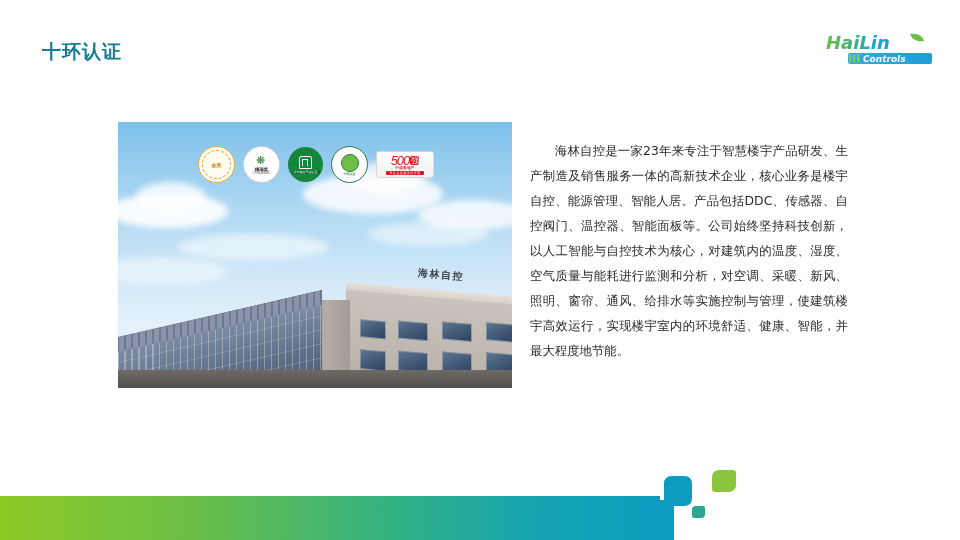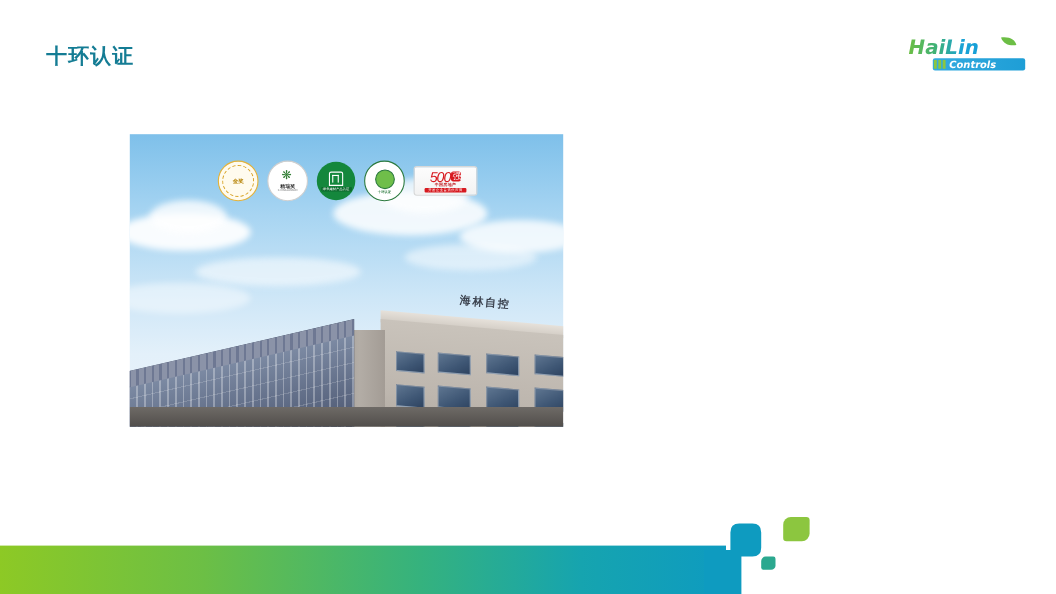--- a/index.html
+++ b/index.html
@@ -249,20 +249,21 @@
     </div>
     <div class="bld-mid"></div>
     <div class="bld-left">
       <div class="glass"></div>
       <div class="fins"></div>
     </div>
     <div class="bld-sign">海林自控</div>
     <div class="ground"></div>
   </div>
 
+  <div class="body-text">海林自控是一家23年来专注于智慧楼宇产品研发、生产制造及销售服务一体的高新技术企业，核心业务是楼宇自控、能源管理、智能人居。产品包括DDC、传感器、自控阀门、温控器、智能面板等。公司始终坚持科技创新，以人工智能与自控技术为核心，对建筑内的温度、湿度、空气质量与能耗进行监测和分析，对空调、采暖、新风、照明、窗帘、通风、给排水等实施控制与管理，使建筑楼宇高效运行，实现楼宇室内的环境舒适、健康、智能，并最大程度地节能。</div>
 
   <div class="bottom-bar"></div>
   <div class="deco-blue">
     <svg width="56" height="70" viewBox="0 0 56 70">
       <path d="M0 30 L24 30 L24 14 Q24 6 32 6 L44 6 Q52 6 52 14 L52 28 Q52 36 44 36 L34 36 L34 70 L0 70 Z" fill="#0E9BC0"></path>
     </svg>
   </div>
   <div class="deco-green"></div>
   <div class="deco-teal"></div>
 

